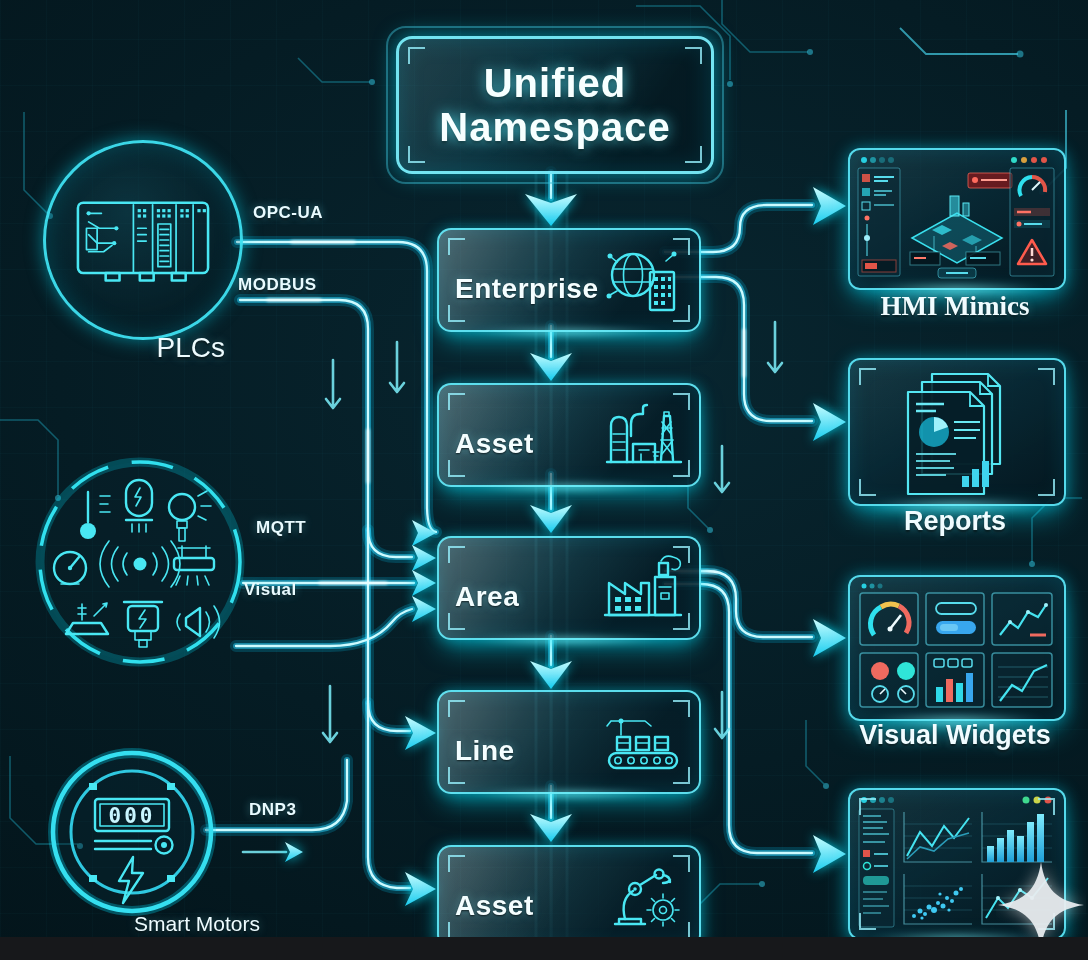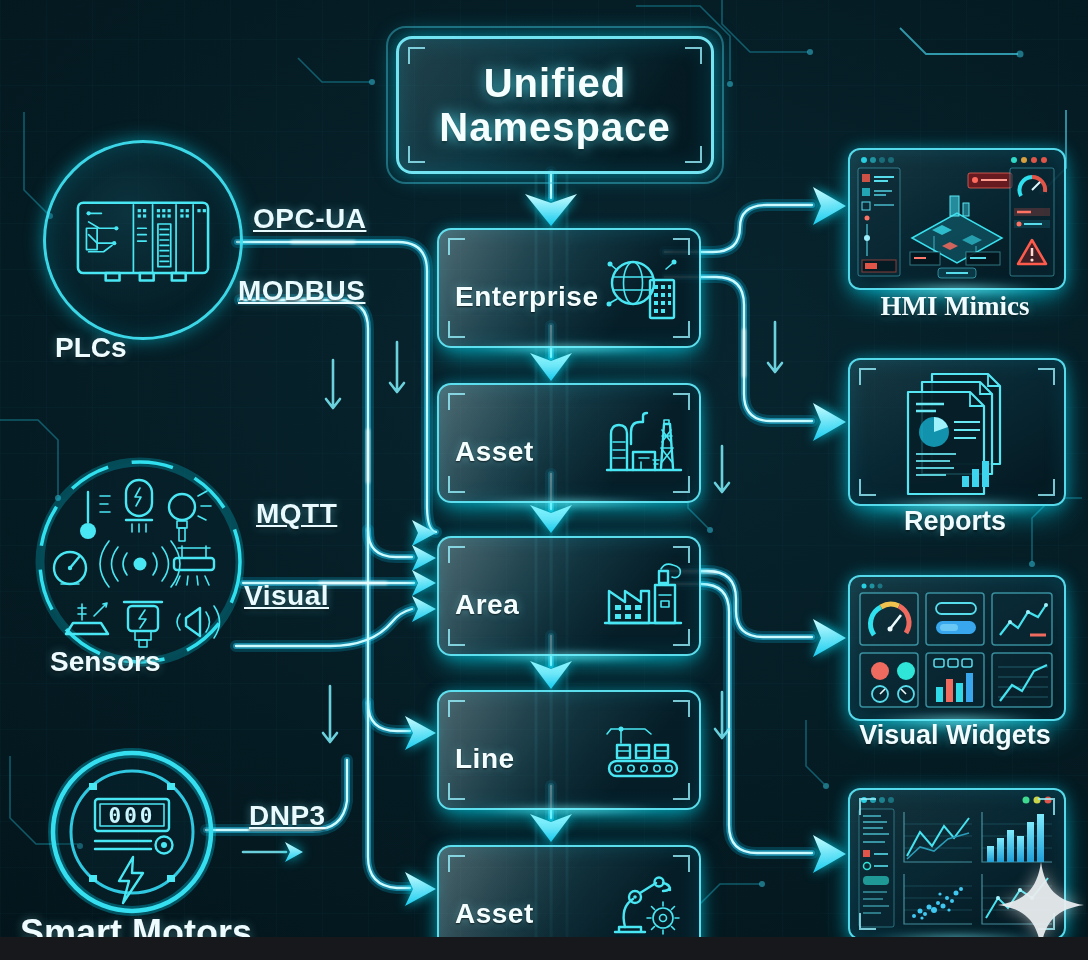--- a/index.html
+++ b/index.html
@@ -20,21 +20,21 @@
   .spark{stroke:rgba(255,255,255,.75);stroke-width:3;stroke-linecap:round;filter:blur(1.6px);}
   .tr{stroke:rgba(32,170,196,.45);stroke-width:1.6;fill:none;}
   .trb{stroke:rgba(72,218,242,.65);stroke-width:1.8;fill:none;}
   .trd{fill:rgba(50,190,215,.55);}
   .beam{stroke:rgba(90,230,250,.10);stroke-width:3;}
   
   .node-box{position:absolute;left:437px;width:228px;height:92px;border-radius:14px;z-index:2;
     border:2.5px solid rgba(96,232,248,.95);
     background:linear-gradient(128deg, rgba(175,228,238,.24) 0%, rgba(45,100,115,.38) 38%, rgba(6,30,40,.90) 72%);
     box-shadow:0 0 14px rgba(0,220,250,.38), inset 0 0 20px rgba(0,200,235,.16), 0 12px 26px -6px rgba(0,231,255,.55);
-    display:flex;align-items:center;padding:12px 16px;gap:8px;}
+    display:flex;align-items:center;padding:4px 16px;gap:8px;}
   .node-box::after{content:'';position:absolute;inset:0;border-radius:11px;pointer-events:none;
     background:linear-gradient(115deg, rgba(255,255,255,.15) 0%, rgba(255,255,255,.04) 30%, transparent 48%);}
   .node-box::before{content:'';position:absolute;left:12%;right:12%;bottom:-8px;height:12px;border-radius:50%;
     background:radial-gradient(ellipse at center, rgba(130,250,255,.6), transparent 70%);filter:blur(3px);}
   .node-label{font-size:28px;font-weight:bold;color:#f4feff;letter-spacing:.5px;z-index:1;
     text-shadow:0 1px 2px rgba(0,0,0,.65),0 0 10px rgba(130,242,255,.35);}
   .node-icon{width:80px;height:72px;flex:none;margin-left:auto;z-index:1;}
   .ic{stroke:#49e7f3;fill:none;stroke-width:2.4;stroke-linecap:round;stroke-linejoin:round;}
   .ict{stroke:#49e7f3;fill:none;stroke-width:1.6;stroke-linecap:round;stroke-linejoin:round;}
   .icf{fill:#49e7f3;stroke:none;}
@@ -50,24 +50,24 @@
     box-shadow:0 0 22px rgba(0,225,255,.55), inset 0 0 26px rgba(0,205,240,.18);
     display:flex;align-items:center;justify-content:center;text-align:center;}
   #title-box::after{content:'';position:absolute;inset:-13px;border-radius:20px;border:2px solid rgba(60,190,212,.45);pointer-events:none;}
   #title-text{font-size:40px;line-height:1.1;font-weight:bold;color:#f6ffff;letter-spacing:1px;padding:0 12px;
     text-shadow:0 0 14px rgba(90,240,255,.8),0 2px 3px rgba(0,0,0,.6);}
   
   .src-circle{position:absolute;border-radius:50%;z-index:2;border:3.5px solid rgba(62,226,242,.95);
     background:radial-gradient(circle at 42% 36%, rgba(20,80,95,.45), rgba(4,22,30,.15) 70%);
     box-shadow:0 0 18px rgba(0,225,250,.5), inset 0 0 24px rgba(0,210,240,.22);
     display:flex;align-items:center;justify-content:center;}
-  .src-label{position:absolute;z-index:2;color:#eefcff;font-weight:bold;text-align:left;
+  .src-label{position:absolute;z-index:2;color:#eefcff;font-weight:normal;text-align:right;
     text-shadow:0 0 10px rgba(140,240,255,.35),0 2px 2px rgba(0,0,0,.6);}
-  .proto{position:absolute;z-index:2;color:#e9fbff;font-size:28px;font-weight:bold;letter-spacing:.5px;
-    text-shadow:0 0 9px rgba(120,235,252,.45),0 2px 2px rgba(0,0,0,.65);text-decoration:underline;}
+  .proto{position:absolute;z-index:2;color:#e9fbff;font-size:17px;font-weight:bold;letter-spacing:.5px;
+    text-shadow:0 0 9px rgba(120,235,252,.45),0 2px 2px rgba(0,0,0,.65);}
   
   .panel{position:absolute;left:848px;width:214px;border-radius:12px;z-index:2;
     border:2.5px solid rgba(88,228,246,.95);
     background:linear-gradient(150deg, rgba(125,200,215,.15), rgba(9,42,54,.88) 45%, rgba(4,22,30,.94));
     box-shadow:0 0 16px rgba(0,215,245,.42), 0 14px 30px -8px rgba(0,231,255,.6), inset 0 0 22px rgba(0,190,230,.14);}
   .panel::before{content:'';position:absolute;left:8%;right:8%;bottom:-9px;height:14px;border-radius:50%;
     background:radial-gradient(ellipse at center, rgba(130,250,255,.75), transparent 70%);filter:blur(4px);}
   .out-label{position:absolute;left:848px;width:214px;z-index:2;text-align:center;color:#f0fcff;
     font-size:27px;font-weight:bold;text-shadow:0 0 10px rgba(140,240,255,.3),0 2px 2px rgba(0,0,0,.6);}
   #bottom-strip{position:absolute;left:0;top:937px;width:1088px;height:23px;background:#17181b;z-index:6;}
@@ -436,45 +436,44 @@
       <rect x="98" y="154" width="30" height="25" rx="4"></rect>
         <path d="M94,150 h38"></path>
         <rect class="ict" x="105" y="179" width="16" height="9"></rect>
         <rect class="ict" x="109" y="188" width="8" height="7"></rect>
       <path class="ict" d="M115,158 l-6,9 h7 l-6,9"></path>
       <path d="M170,156 l-14,10 v8 l14,10 z"></path>
       <path class="ict" d="M176,160 q7,10 0,20 M184,154 q11,16 0,32"></path>
       <path class="ict" d="M150,162 q-6,8 0,16"></path>
     </g>
   </svg>
-  <div class="src-label" style="left:50px;top:646px;width:180px;font-size:28px;">Sensors</div>
 
   <svg class="layer" style="left:45px;top:745px;z-index:2" width="175" height="175">
     <circle cx="87" cy="87" r="79" fill="rgba(10,45,58,.3)" stroke="rgba(0,220,248,.3)" stroke-width="10"></circle>
     <circle cx="87" cy="87" r="79" fill="none" stroke="#35dff0" stroke-width="4.5"></circle>
     <circle cx="87" cy="87" r="61" fill="none" stroke="#2fc8e0" stroke-width="3"></circle>
     <g class="icf">
         <rect x="44" y="38" width="8" height="7"></rect>
         <rect x="122" y="38" width="8" height="7"></rect>
         <rect x="44" y="130" width="8" height="7"></rect>
         <rect x="122" y="130" width="8" height="7"></rect>
       </g>
     <rect class="ic" x="50" y="54" width="74" height="32" rx="3"></rect>
     <rect class="ict" x="55" y="59" width="64" height="22"></rect>
     <text x="87" y="78" text-anchor="middle" font-family="DejaVu Sans Mono, monospace" font-size="21" font-weight="bold" fill="#c9f6ff" letter-spacing="3">000</text>
     <path class="ic" d="M50,96 h56 M50,104 h56"></path>
     <circle class="ic" cx="119" cy="100" r="8.5"></circle>
       <circle class="icf" cx="119" cy="100" r="3"></circle>
     <path class="ic" d="M88,112 L74,136 h10 L78,158 L98,128 h-11 z" fill="none"></path>
   </svg>
-  <div class="src-label" style="left:20px;top:912px;width:240px;font-size:36px;">Smart Motors</div>
+  <div class="src-label" style="left:20px;top:912px;width:240px;font-size:21px;">Smart Motors</div>
 
   <div class="proto" style="left:253px;top:203px;">OPC-UA</div>
   <div class="proto" style="left:238px;top:275px;">MODBUS</div>
-  <div class="proto" style="left:256px;top:498px;">MQTT</div>
+  <div class="proto" style="left:256px;top:518px;">MQTT</div>
   <div class="proto" style="left:244px;top:580px;">Visual</div>
   <div class="proto" style="left:249px;top:800px;">DNP3</div>
 
   <div class="panel" style="top:148px;height:138px;">
     <svg width="210" height="134" viewBox="0 0 210 134">
       <g fill="#27cfe0">
           <circle cx="14" cy="10" r="3"></circle>
           <circle cx="23" cy="10" r="3" opacity=".6"></circle>
           <circle cx="32" cy="10" r="3" opacity=".35"></circle>
           <circle cx="41" cy="10" r="3" opacity=".35"></circle>

